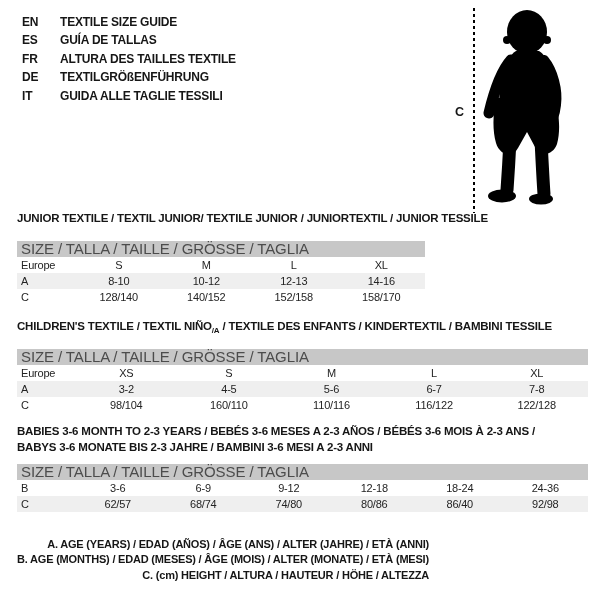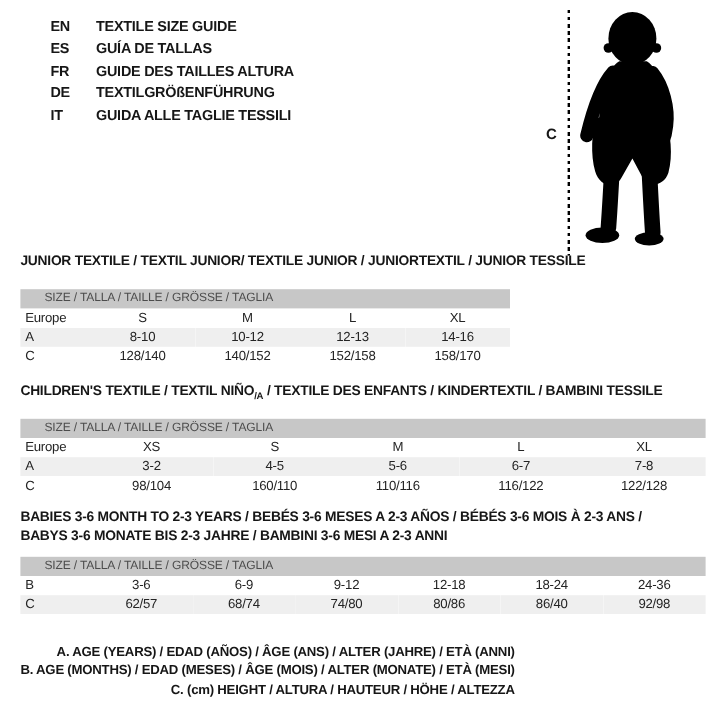--- a/index.html
+++ b/index.html
@@ -16,21 +16,21 @@
   
   .lang-block { position: absolute; left: 22px; top: 13px; }
   .lang-row {
     display: flex;
     line-height: 18.4px;
     font-weight: bold;
     font-size: 12px;
     letter-spacing: -0.2px;
     color: var(--title-text, #161616);
   }
-  .lang-code { width: 38px; flex: 0 0 38px; margin-left: 20px; }
+  .lang-code { width: 38px; flex: 0 0 38px; }
 
   
   .figure-line {
     position: absolute;
     left: 473px; top: 8px;
     width: 2px; height: 205px;
     background: repeating-linear-gradient(to bottom, #000 0 3px, transparent 3px 6px);
   }
   .figure-label {
     position: absolute;
@@ -59,23 +59,23 @@
   .table-block { position: absolute; left: 17px; }
   #block-junior { top: 241px; width: 408px; }
   #block-children { top: 349px; width: 571px; }
   #block-babies { top: 464px; width: 571px; }
 
   .size-bar {
     height: 16px;
     line-height: 16px;
     background: var(--header-bar-bg, #c7c7c7);
     color: var(--bar-text, #4c4c4c);
-    font-size: 10px;
+    font-size: 15px;
     letter-spacing: -0.1px;
-    padding-left: 20px;
+    padding-left: 4px;
   }
   .size-table { width: 100%; border-collapse: collapse; table-layout: fixed; }
   .size-table td {
     height: 16px;
     padding: 0;
     text-align: center;
     font-size: 11px;
     letter-spacing: -0.2px;
     color: var(--text, #222);
     overflow: hidden;
@@ -105,21 +105,21 @@
     <div class="lang-row">
       <span class="lang-code">EN</span>
       <span class="lang-title">TEXTILE SIZE GUIDE</span>
     </div>
     <div class="lang-row">
       <span class="lang-code">ES</span>
       <span class="lang-title">GUÍA DE TALLAS</span>
     </div>
     <div class="lang-row">
       <span class="lang-code">FR</span>
-      <span class="lang-title">GUIDE DES TAILLES ALTURA</span>
+      <span class="lang-title">ALTURA DES TAILLES TEXTILE</span>
     </div>
     <div class="lang-row">
       <span class="lang-code">DE</span>
       <span class="lang-title">TEXTILGRÖßENFÜHRUNG</span>
     </div>
     <div class="lang-row">
       <span class="lang-code">IT</span>
       <span class="lang-title">GUIDA ALLE TAGLIE TESSILI</span>
     </div>
   </div>

